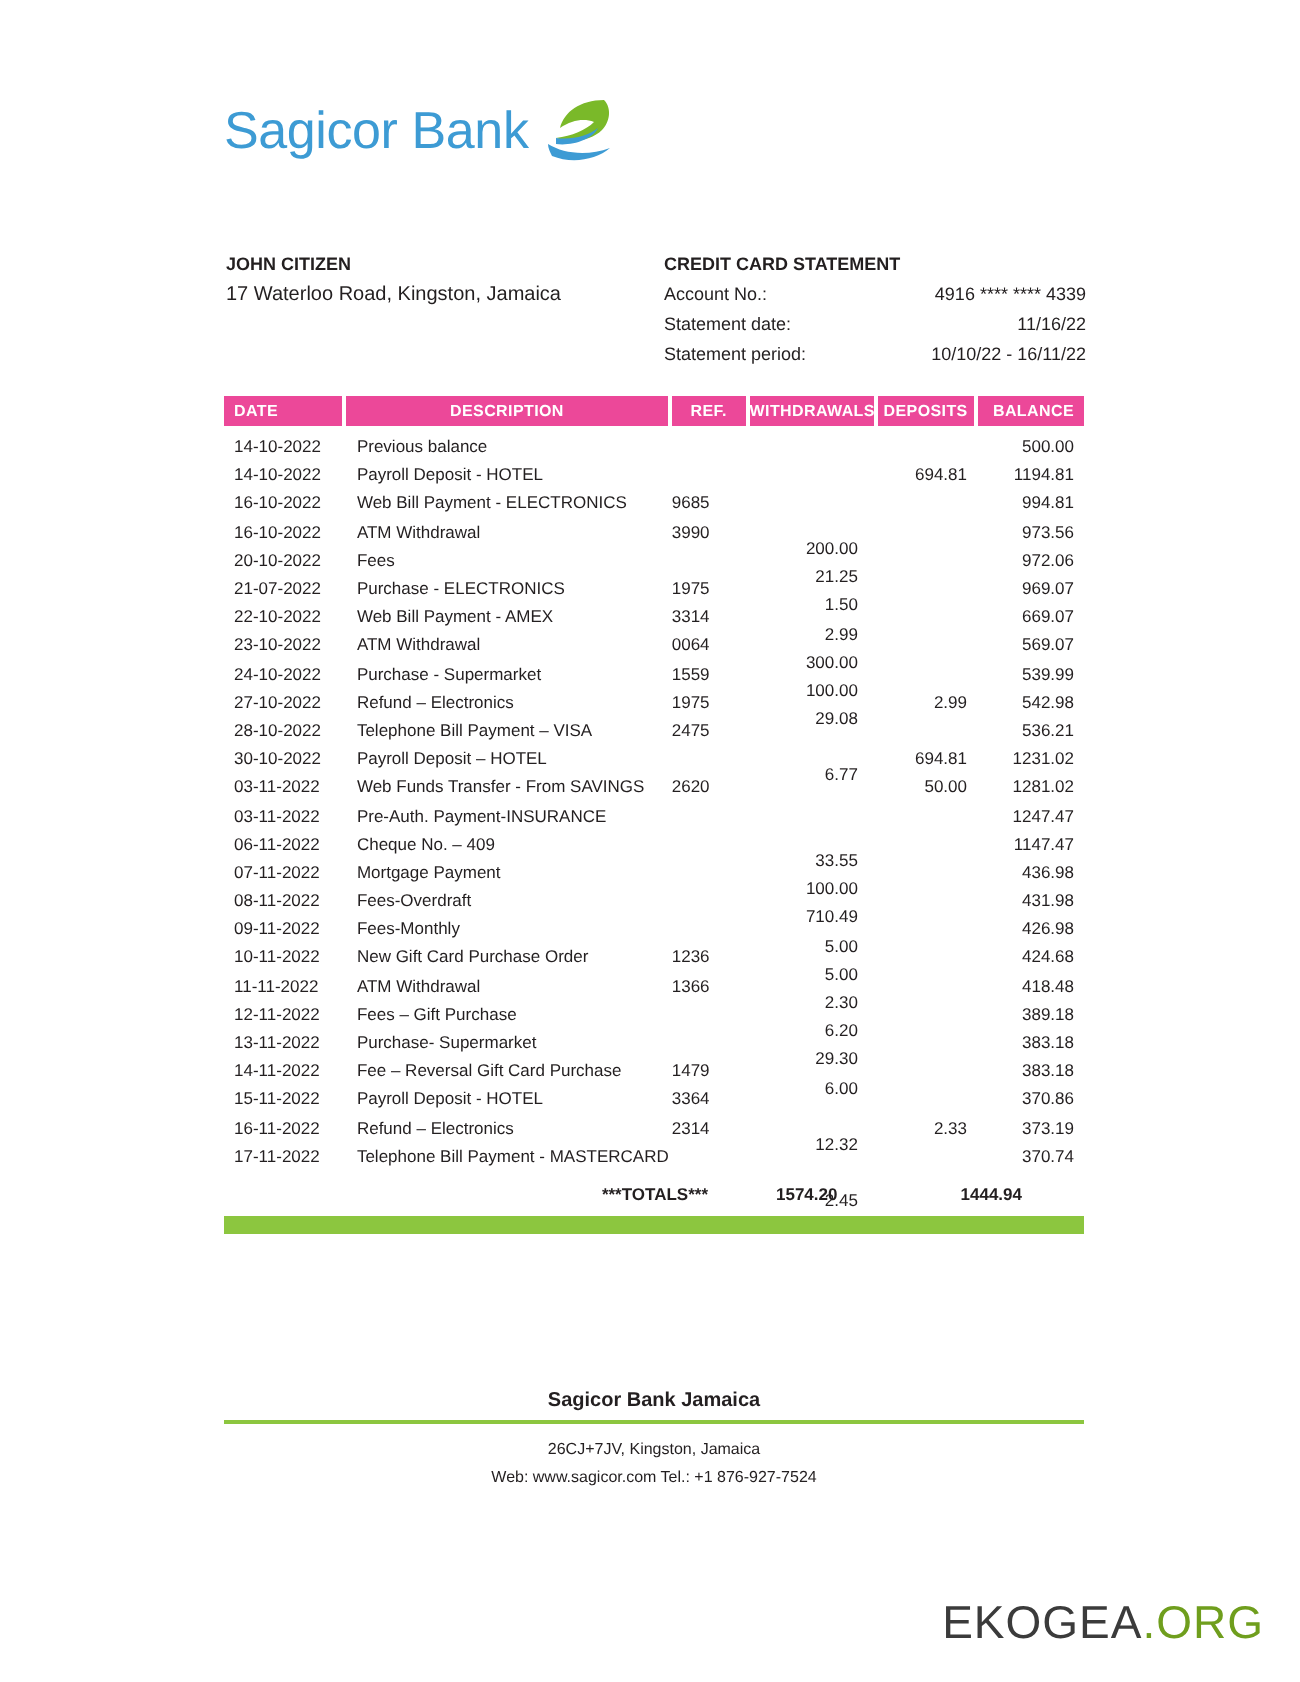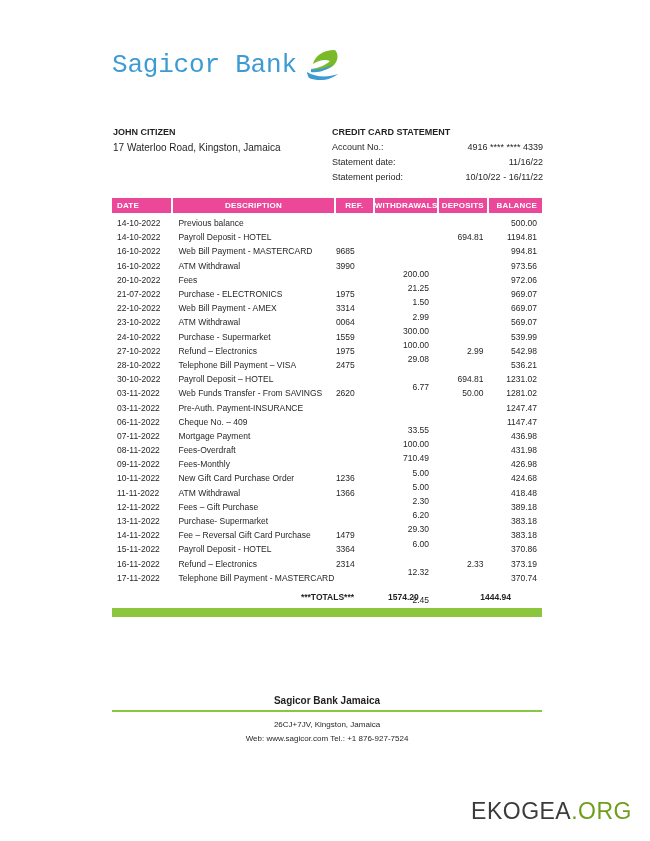--- a/index.html
+++ b/index.html
@@ -26,21 +26,21 @@
   
   .logo-block {
     position: absolute;
     left: 112px;
     top: 48px;
     display: flex;
     align-items: center;
     gap: 8px;
   }
   .logo-text {
-    font-family: Liberation Mono, monospace;
+    font-family: Liberation Sans, sans-serif;
     font-size: 26px;
     color: #3d9bd4;
     letter-spacing: -0.2px;
     white-space: nowrap;
   }
   .logo-mark {
     width: 38px;
     height: 34px;
     display: block;
   }
@@ -251,21 +251,21 @@
         <div class="trow">
           <div class="td c-date">14-10-2022</div>
           <div class="td c-desc">Payroll Deposit - HOTEL</div>
           <div class="td c-ref"></div>
           <div class="td c-wd"></div>
           <div class="td c-dep">694.81</div>
           <div class="td c-bal">1194.81</div>
         </div>
         <div class="trow">
           <div class="td c-date">16-10-2022</div>
-          <div class="td c-desc">Web Bill Payment  - MASTERCARD</div>
+          <div class="td c-desc">Web Bill Payment  - ELECTRONICS</div>
           <div class="td c-ref">9685</div>
           <div class="td c-wd">200.00</div>
           <div class="td c-dep"></div>
           <div class="td c-bal">994.81</div>
         </div>
         <div class="trow">
           <div class="td c-date">16-10-2022</div>
           <div class="td c-desc">ATM Withdrawal</div>
           <div class="td c-ref">3990</div>
           <div class="td c-wd">21.25</div>

